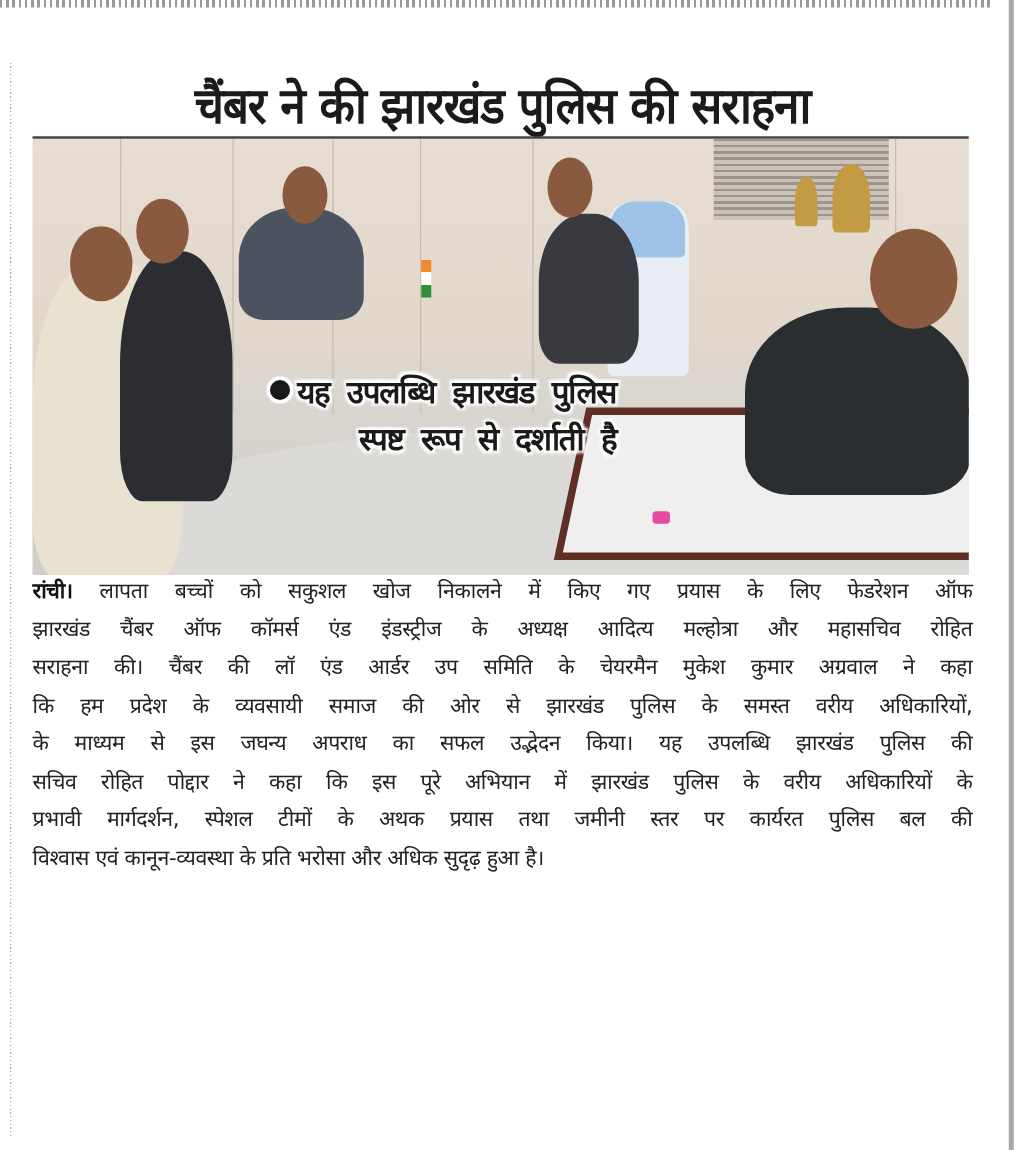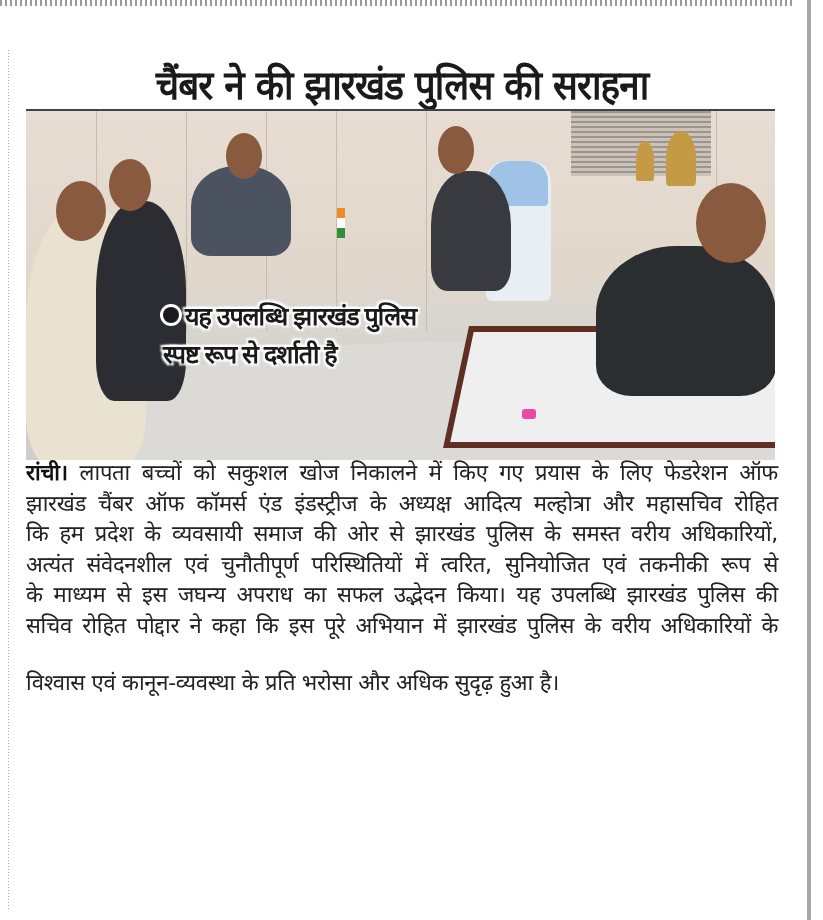--- a/index.html
+++ b/index.html
@@ -65,39 +65,40 @@
     .photo .flag {
       position: absolute; left: 311px; top: 97px; width: 8px; height: 30px;
       background: linear-gradient(180deg, #f08a2c 0 33%, #ffffff 33% 66%, #2f8f3a 66%);
     }
     .photo .bottle-cap {
       position: absolute; left: 496px; top: 298px; width: 14px; height: 10px;
       background: #e64aa5; border-radius: 3px;
     }
     .callout {
       position: absolute; left: 137px; top: 186px; width: 330px;
-      font-family: Liberation Sans, sans-serif; font-weight: bold; font-size: 25px;
+      font-family: Liberation Mono, monospace; font-weight: bold; font-size: 25px;
       line-height: 38px; color: #1a1a1a; letter-spacing: -1px;
       text-shadow: 0 0 3px #fff, 0 0 3px #fff, 2px 2px 2px #fff, -2px -2px 2px #fff, 2px -2px 2px #fff, -2px 2px 2px #fff;
+      text-align: right;
     }
     .callout .bullet {
       display: inline-block; width: 16px; height: 16px; border-radius: 50%;
       background: #1a1a1a; margin-right: 6px; vertical-align: 2px;
       box-shadow: 0 0 0 3px #fff;
     }
     .callout .line { display: block; white-space: nowrap; }
     .article {
       position: absolute; left: 26px; top: 458px; width: 752px;
-      font-family: "DejaVu Sans", sans-serif; font-size: 22px; line-height: 30.5px;
+      font-family: "DejaVu Sans", sans-serif; font-size: 17px; line-height: 30.5px;
       color: #222; text-align: justify; letter-spacing: -0.3px;
     }
     .article .line {
       display: block; white-space: nowrap; text-align-last: justify; text-align: justify;
     }
-    .article .line.last { text-align-last: left; margin-top: 27px; }
+    .article .line.last { text-align-last: left; }
     .dateline { font-weight: bold; color: #111; }
   </style>
 </head>
 <body>
 
 <div class="top-strip"></div>
 <div class="right-rule"></div>
 <div class="left-dots"></div>
 
 <h1 class="headline">चैंबर ने की झारखंड पुलिस की सराहना</h1>
@@ -131,18 +132,19 @@
 
   <div class="callout">
     <span class="line"><span class="bullet"></span><span>यह उपलब्धि झारखंड पुलिस</span></span>
     <span class="line">स्पष्ट रूप से दर्शाती है</span>
   </div>
 </div>
 
 <div class="article">
   <span class="line"><span class="dateline">रांची।</span><span> लापता बच्चों को सकुशल खोज निकालने में किए गए प्रयास के लिए फेडरेशन ऑफ</span></span>
   <span class="line">झारखंड चैंबर ऑफ कॉमर्स एंड इंडस्ट्रीज के अध्यक्ष आदित्य मल्होत्रा और महासचिव रोहित</span>
+  <span class="line">सराहना की। चैंबर की लॉ एंड आर्डर उप समिति के चेयरमैन मुकेश कुमार अग्रवाल ने कहा</span>
   <span class="line">कि हम प्रदेश के व्यवसायी समाज की ओर से झारखंड पुलिस के समस्त वरीय अधिकारियों,</span>
-  <span class="line">अत्यंत संवेदनशील एवं चुनौतीपूर्ण परिस्थितियों में त्वरित, सुनियोजित एवं तकनीकी रूप से</span>
   <span class="line">के माध्यम से इस जघन्य अपराध का सफल उद्भेदन किया। यह उपलब्धि झारखंड पुलिस की</span>
   <span class="line">सचिव रोहित पोद्दार ने कहा कि इस पूरे अभियान में झारखंड पुलिस के वरीय अधिकारियों के</span>
+  <span class="line">प्रभावी मार्गदर्शन, स्पेशल टीमों के अथक प्रयास तथा जमीनी स्तर पर कार्यरत पुलिस बल की</span>
   <span class="line last">विश्वास एवं कानून-व्यवस्था के प्रति भरोसा और अधिक सुदृढ़ हुआ है।</span>
 </div>
 
 </body></html>

